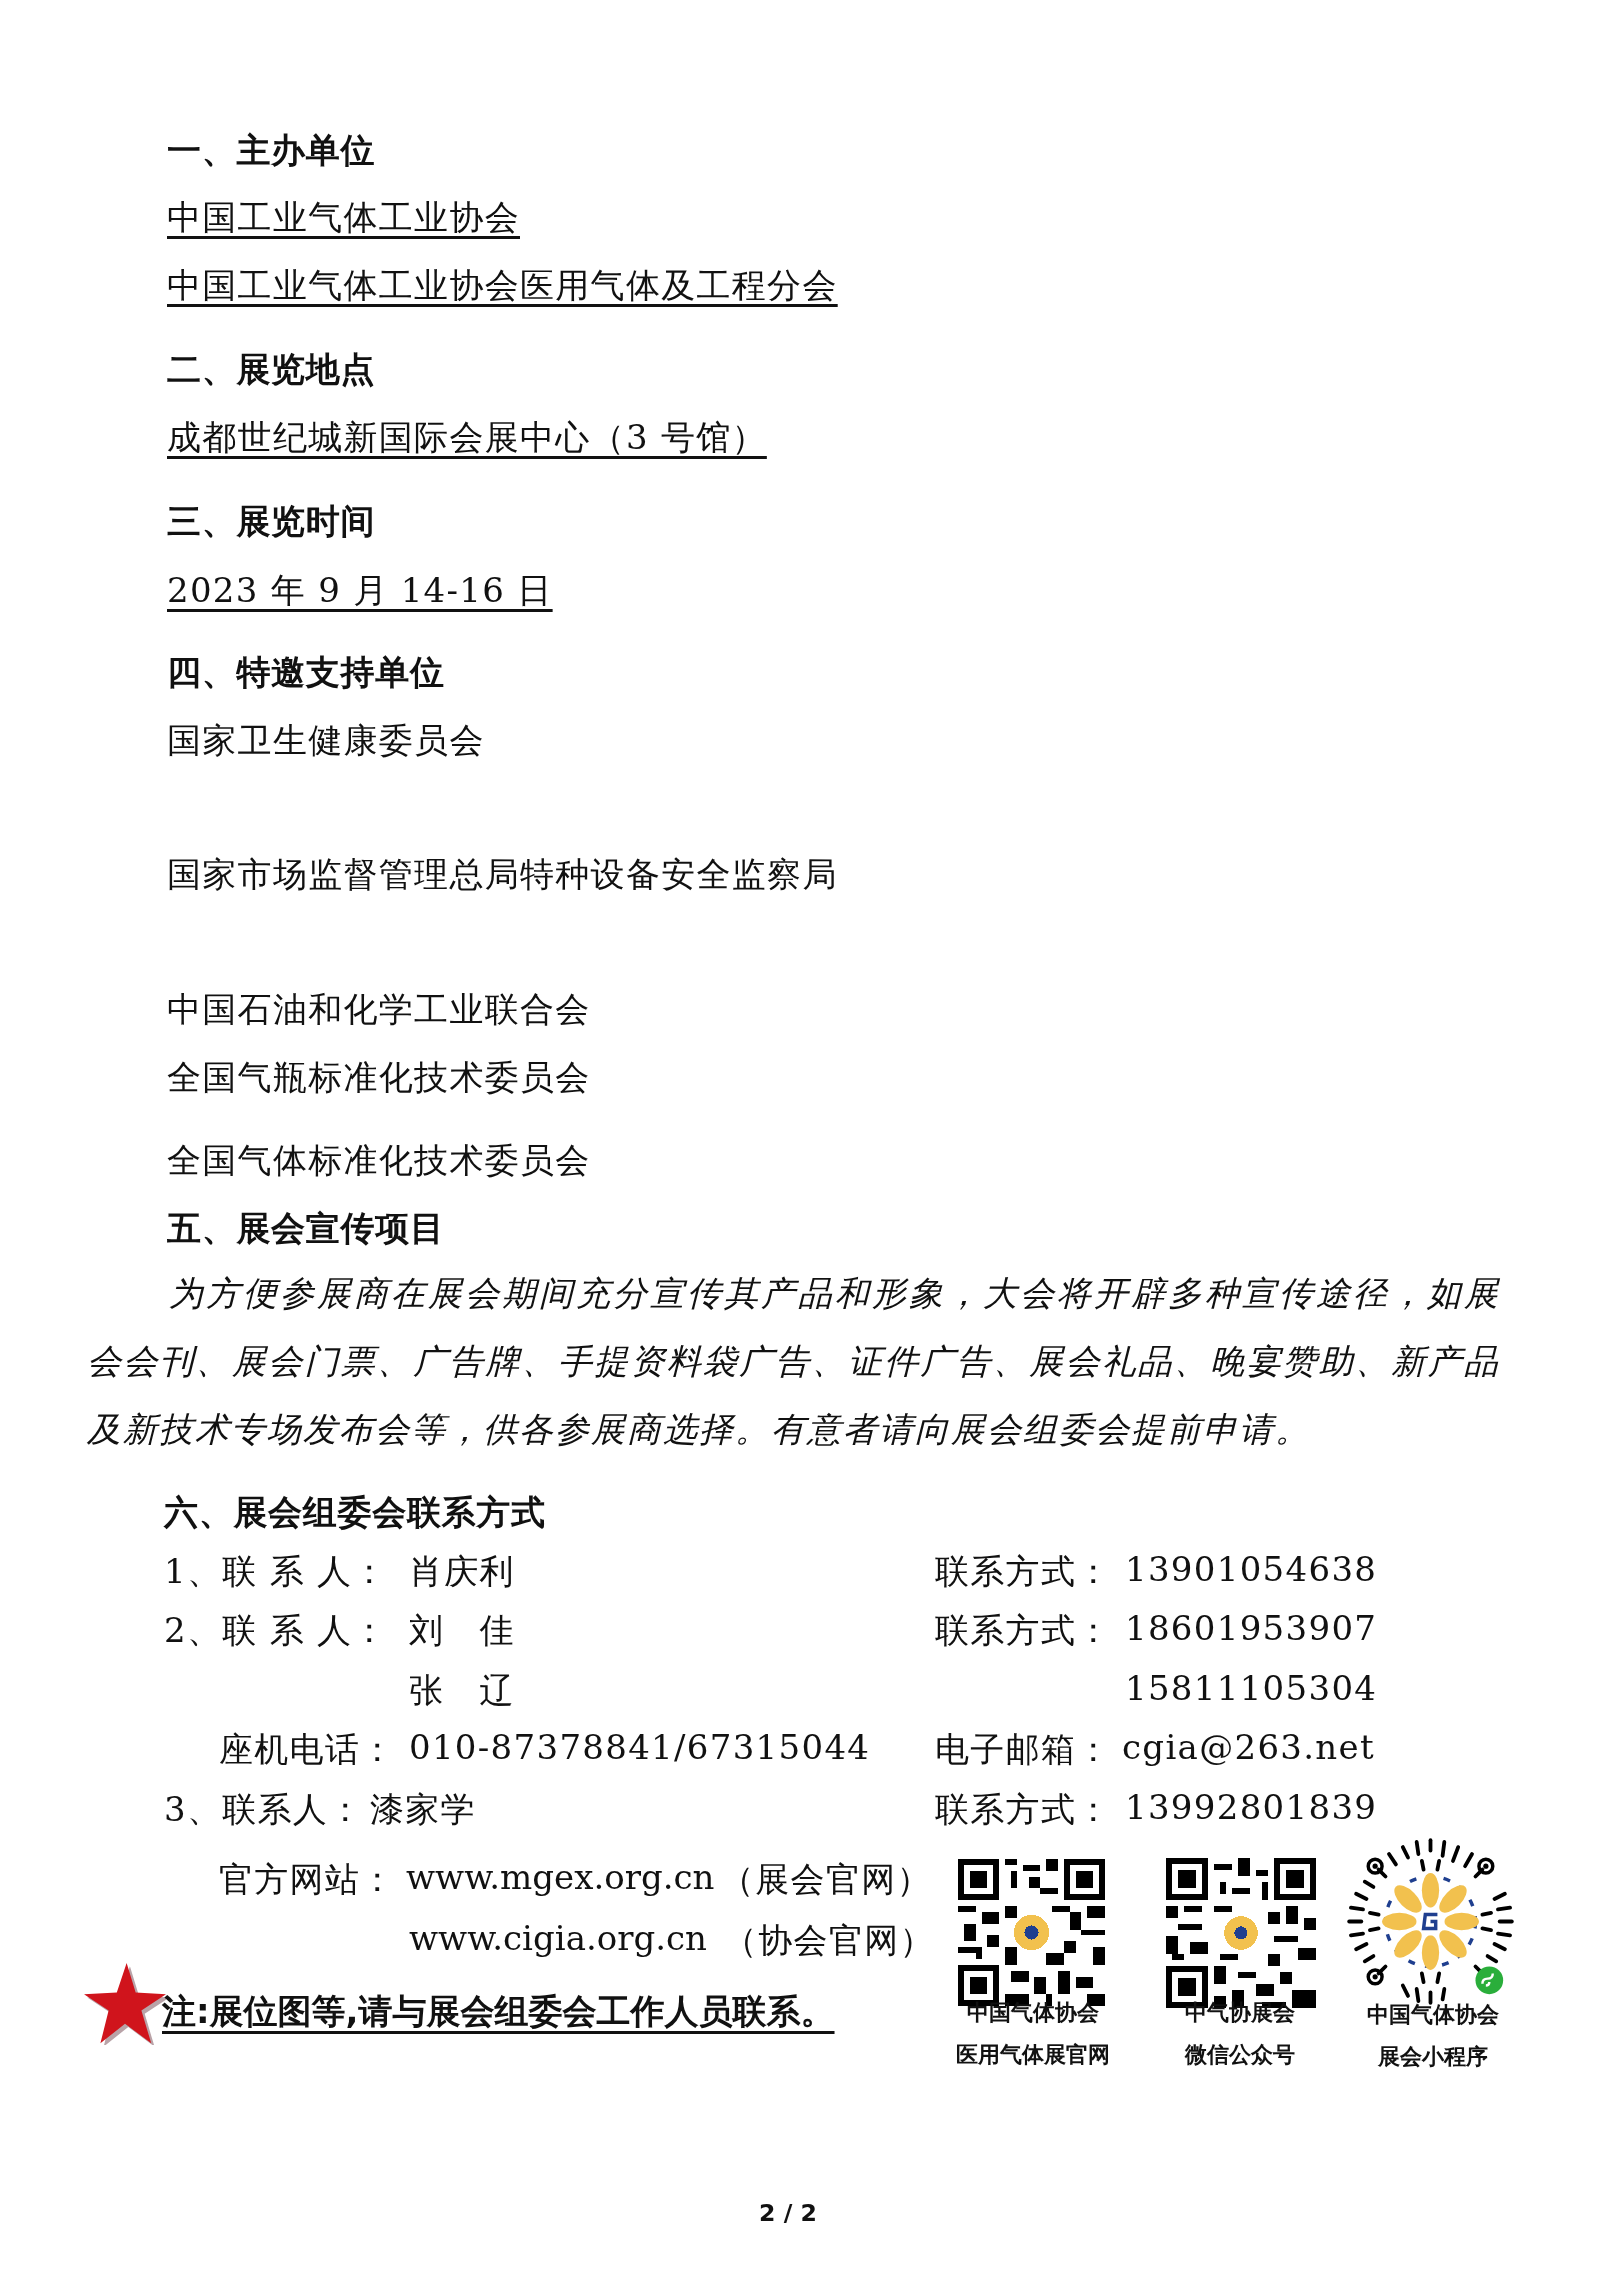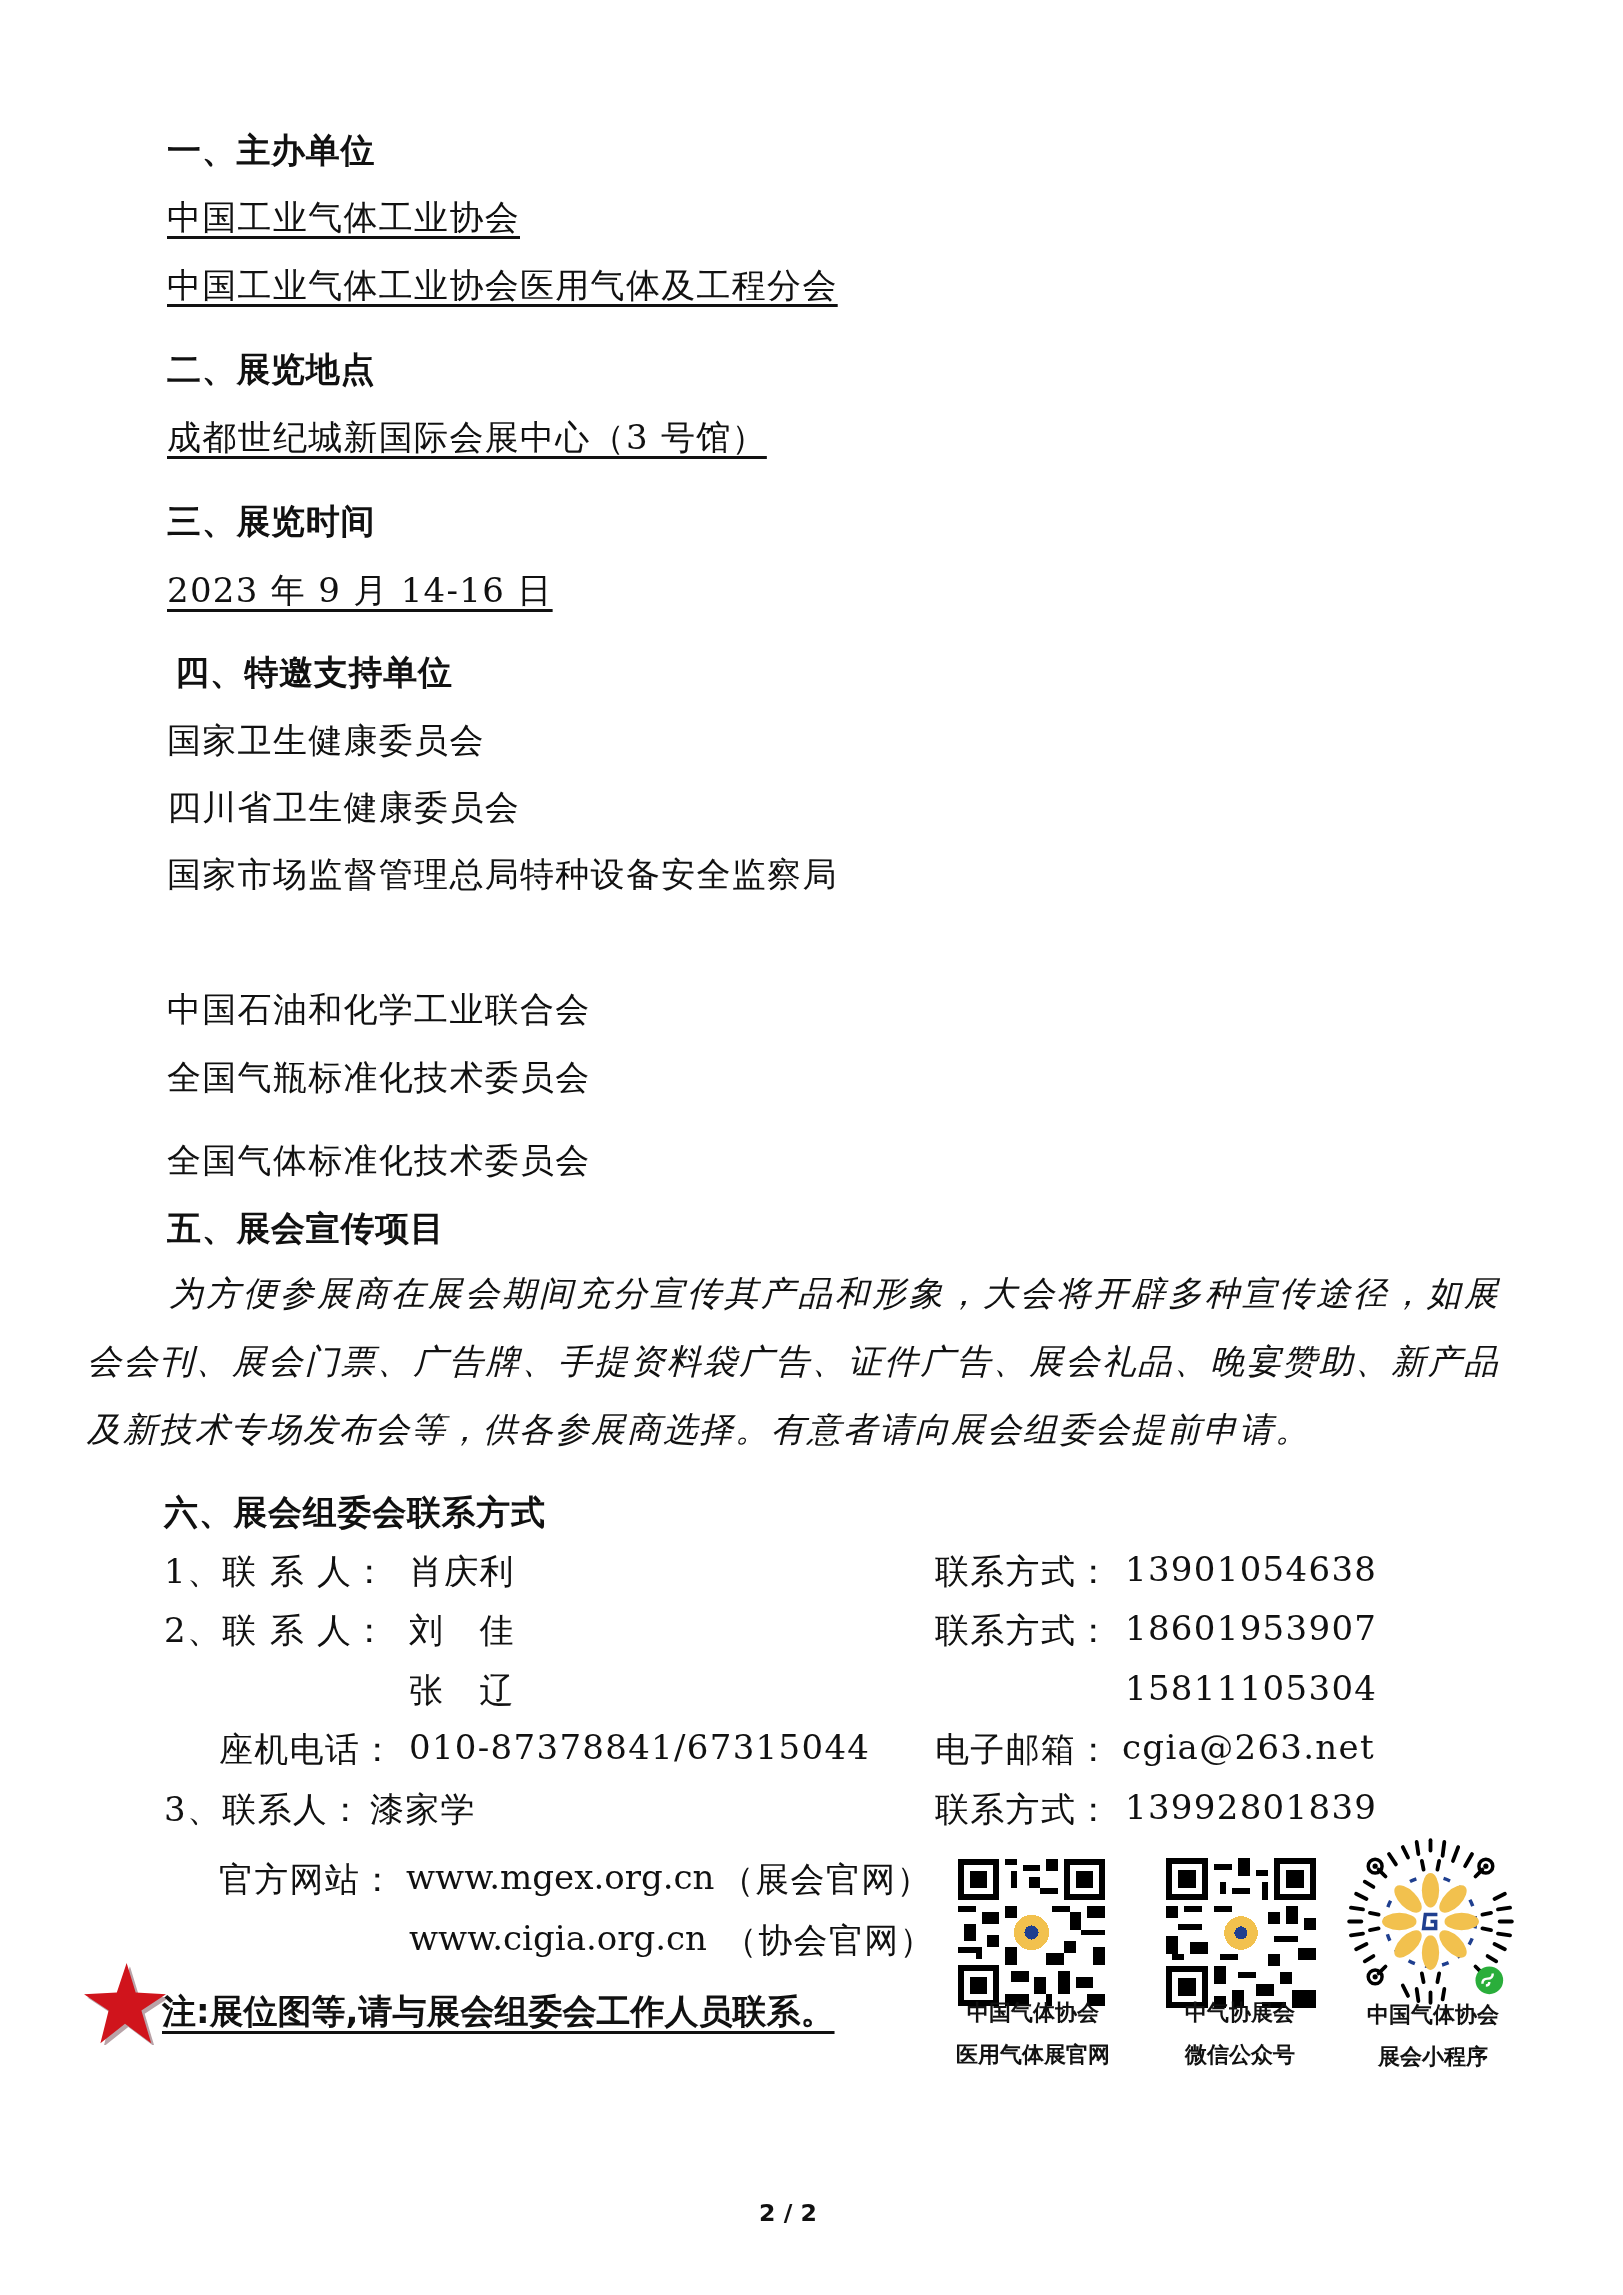--- a/index.html
+++ b/index.html
@@ -28,23 +28,22 @@
   <div class="abs h" style="left:167px;top:128px;">一、主办单位</div>
   <div class="abs t u" style="left:167px;top:195px;">中国工业气体工业协会</div>
   <div class="abs t u" style="left:167px;top:263px;">中国工业气体工业协会医用气体及工程分会</div>
 
   <div class="abs h" style="left:167px;top:347px;">二、展览地点</div>
   <div class="abs t u" style="left:167px;top:415px;">成都世纪城新国际会展中心（3 号馆）</div>
 
   <div class="abs h" style="left:167px;top:499px;">三、展览时间</div>
   <div class="abs t u" style="left:167px;top:568px;">2023 年 9 月 14-16 日</div>
 
-  <div class="abs h" style="left:167px;top:650px;margin-left:8px;">四、特邀支持单位</div>
+  <div class="abs h" style="left:167px;top:650px;">四、特邀支持单位</div>
   <div class="abs t" style="left:167px;top:718px;">国家卫生健康委员会</div>
-  <div class="abs t" style="left:167px;top:785px;">四川省卫生健康委员会</div>
   <div class="abs t" style="left:167px;top:852px;">国家市场监督管理总局特种设备安全监察局</div>
   <div class="abs t" style="left:167px;top:987px;">中国石油和化学工业联合会</div>
   <div class="abs t" style="left:167px;top:1055px;">全国气瓶标准化技术委员会</div>
   <div class="abs t" style="left:167px;top:1122px;margin-top:16px;">全国气体标准化技术委员会</div>
 
   <div class="abs h" style="left:167px;top:1206px;">五、展会宣传项目</div>
   <div class="para" style="top:1259px;">为方便参展商在展会期间充分宣传其产品和形象，大会将开辟多种宣传途径，如展会会刊、展会门票、广告牌、手提资料袋广告、证件广告、展会礼品、晚宴赞助、新产品及新技术专场发布会等，供各参展商选择。有意者请向展会组委会提前申请。</div>
 
   <div class="abs h" style="left:164px;top:1490px;">六、展会组委会联系方式</div>
 

